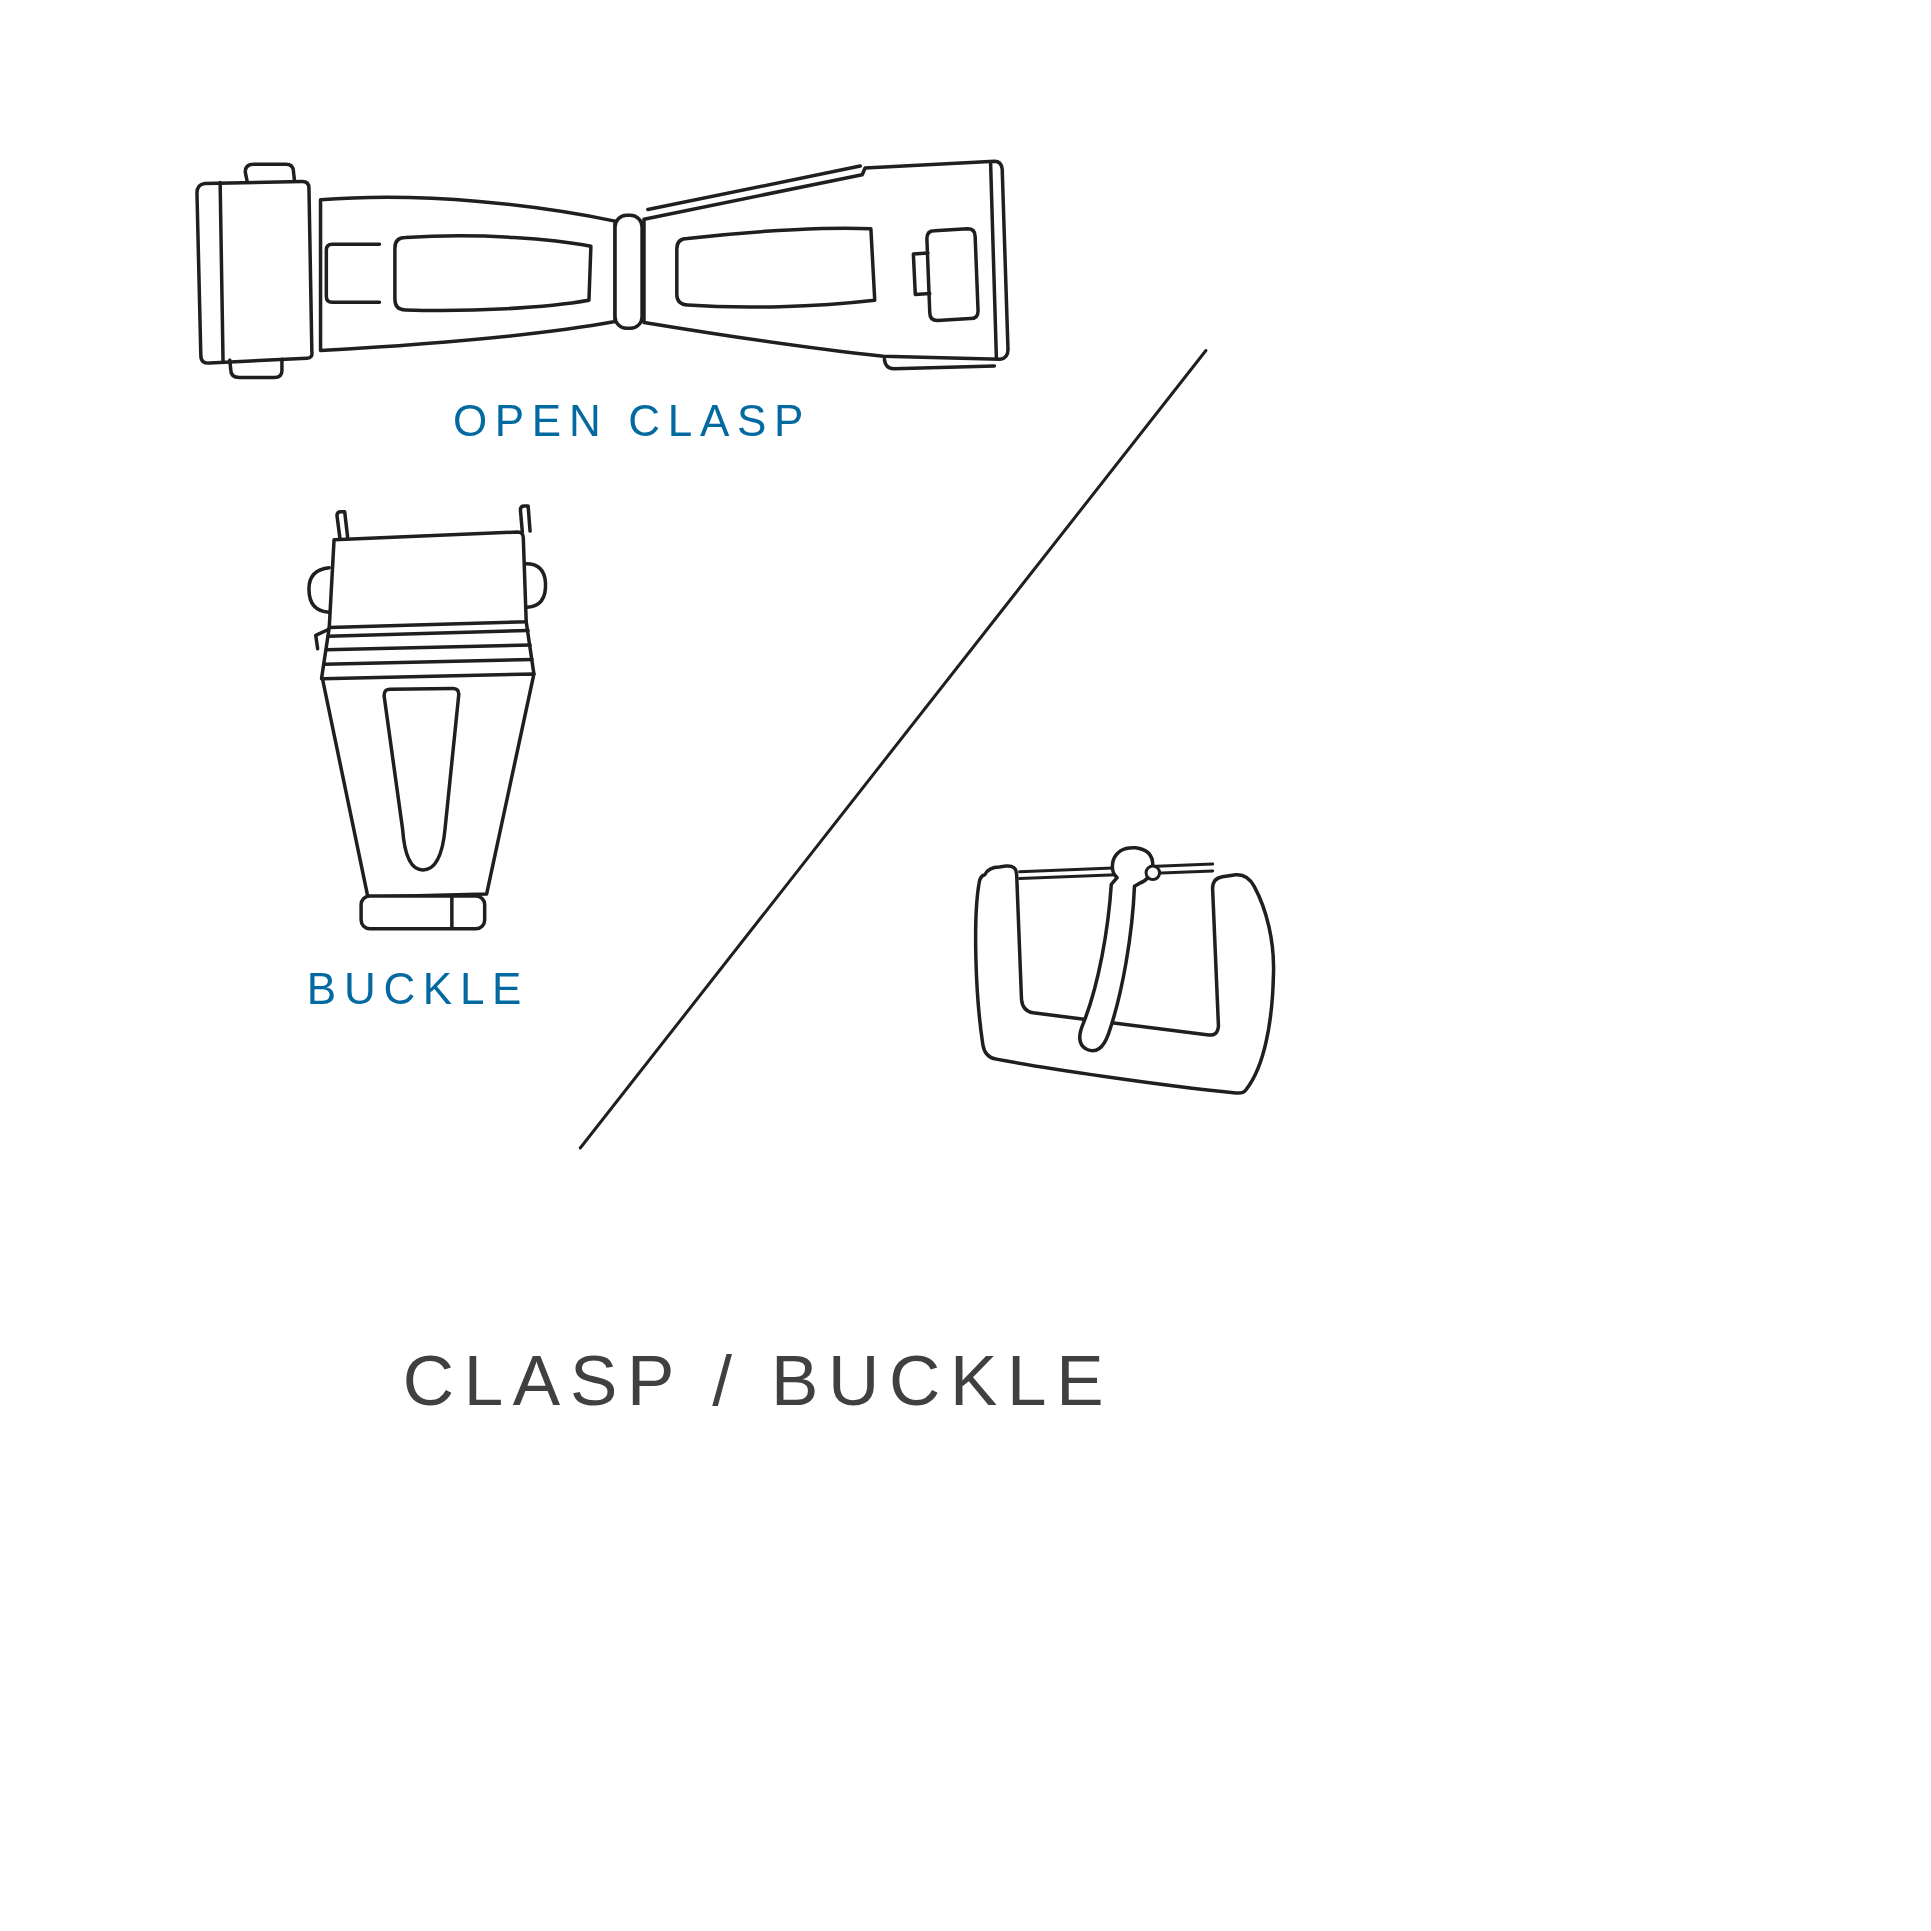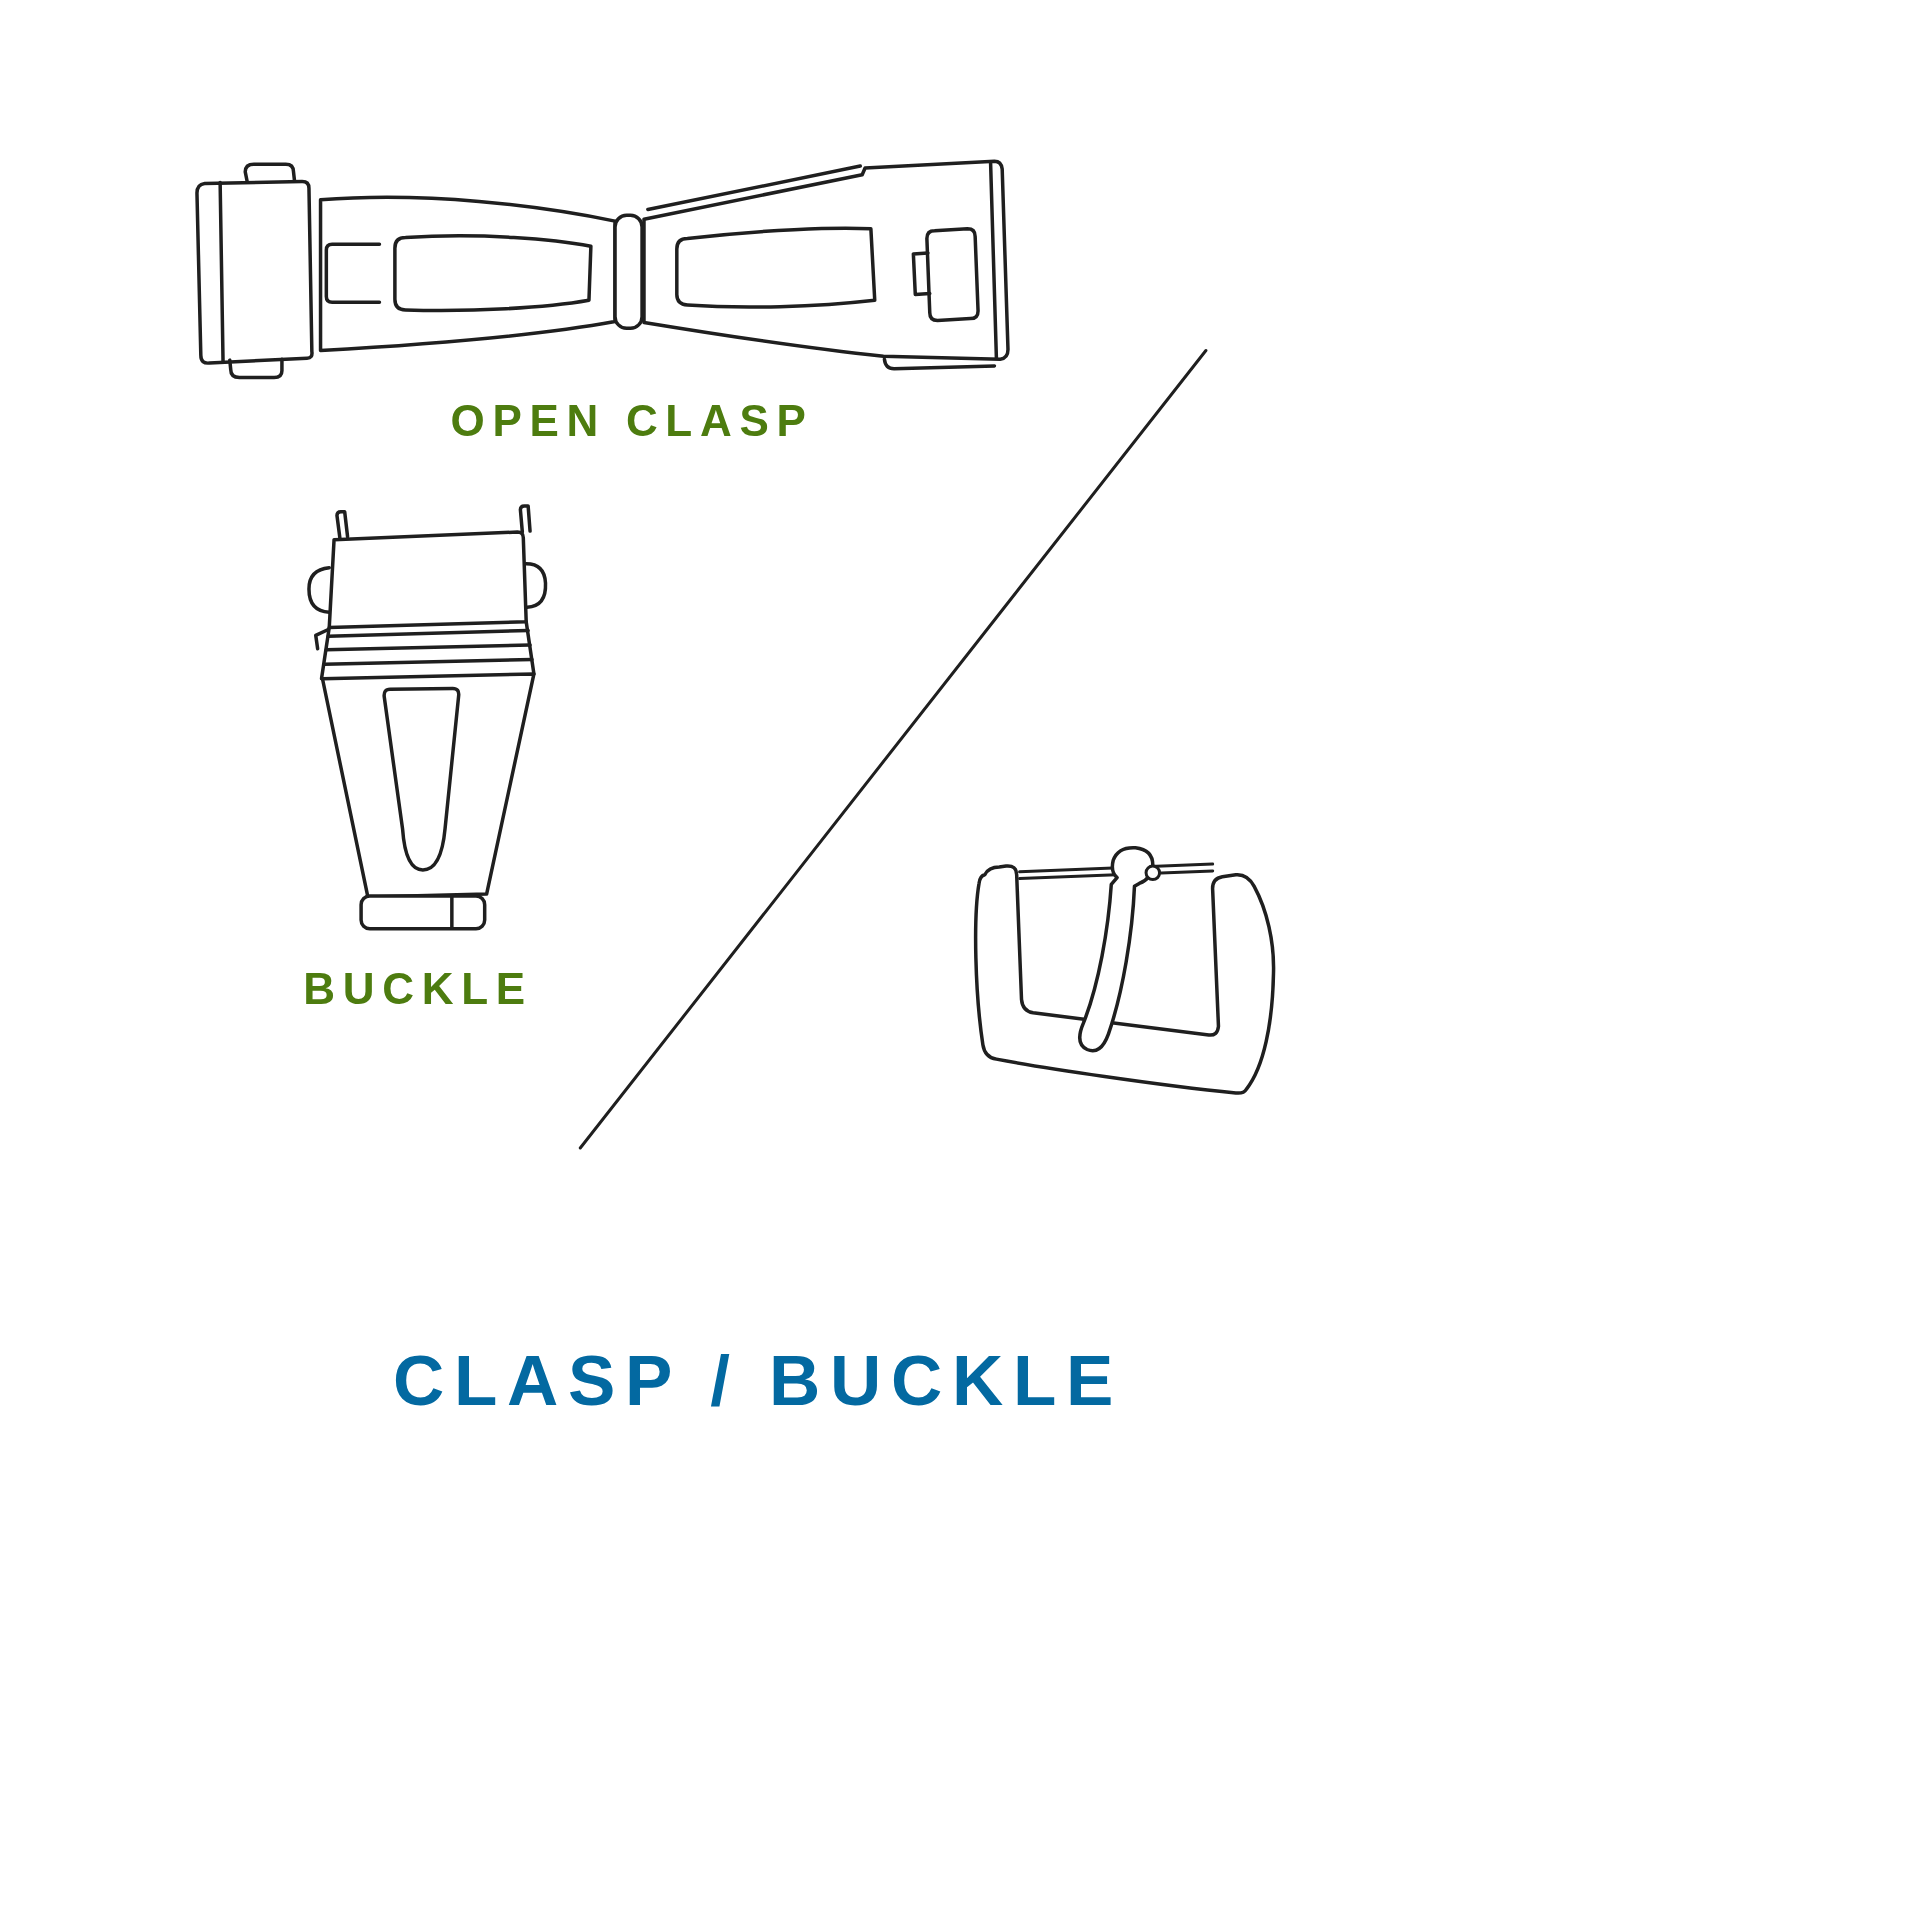--- a/index.html
+++ b/index.html
@@ -14,31 +14,31 @@
     overflow: hidden;
     font-family: "Liberation Sans", sans-serif;
   }
   #canvas {
     position: absolute;
     inset: 0;
   }
   .label {
     position: absolute;
     transform: translateX(-50%);
-    color: #4d7c0f;
-    font-weight: 700;
+    color: #0369a1;
+    font-weight: 400;
     font-size: 44px;
     letter-spacing: 7.7px;
     white-space: nowrap;
   }
   .title {
     position: absolute;
     transform: translateX(-50%);
-    color: #0369a1;
-    font-weight: 700;
+    color: #404040;
+    font-weight: 400;
     font-size: 71px;
     letter-spacing: 9.7px;
     white-space: nowrap;
   }
   svg path, svg rect, svg line, svg circle {
     vector-effect: non-scaling-stroke;
   }
 </style>
 </head>
 <body>

